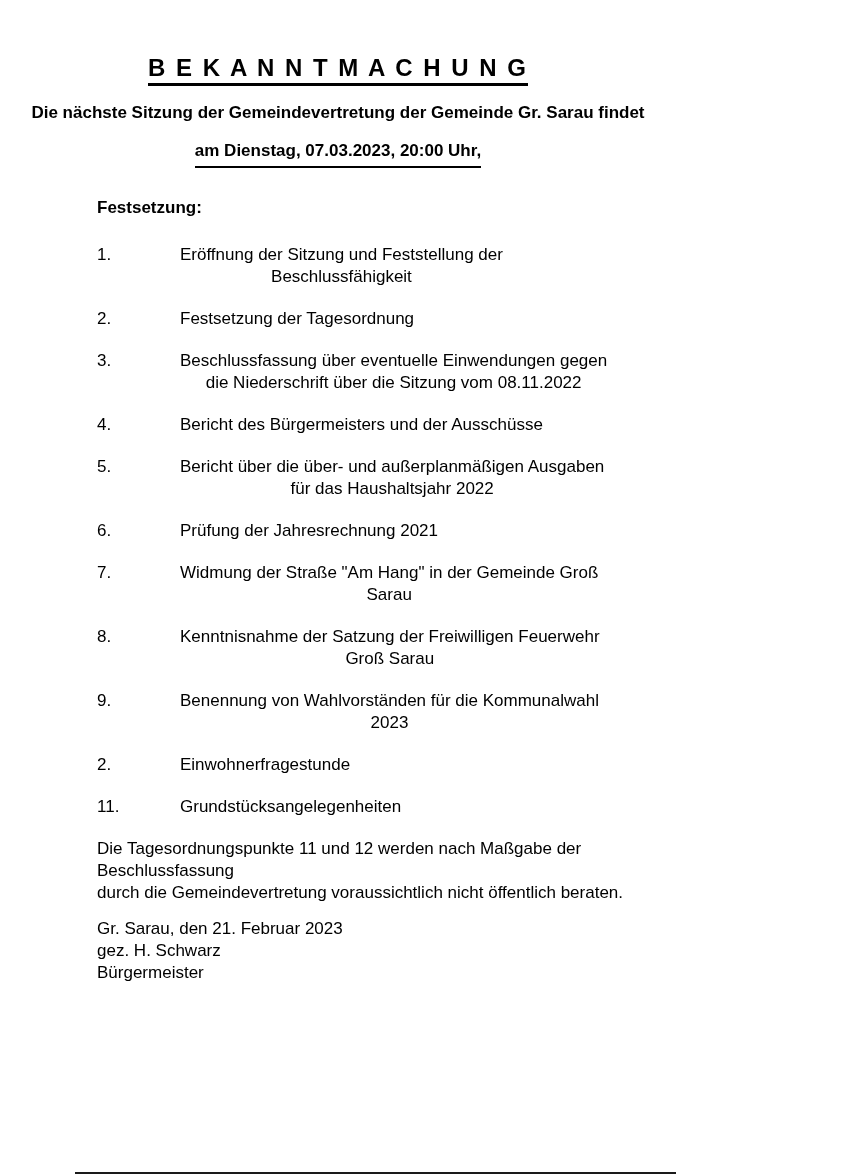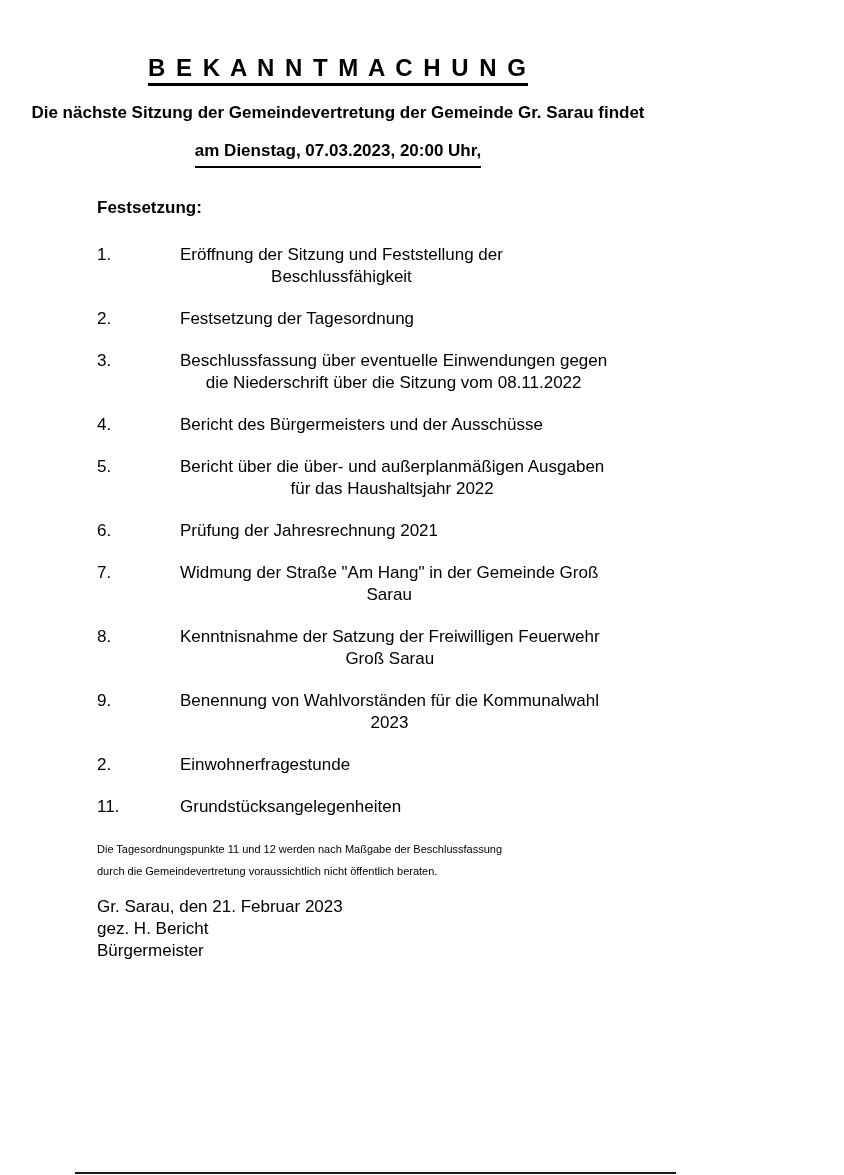--- a/index.html
+++ b/index.html
@@ -62,21 +62,21 @@
     width: 83px;
     flex: 0 0 83px;
   }
   .agenda-text {
     white-space: pre-line;
     max-width: 560px;
     text-align: center;
   }
   .note {
     margin: 0 0 0 97px;
-    font-size: 11px;
+    font-size: 17px;
     line-height: 22px;
     white-space: pre-line;
     max-width: 700px;
   }
   .signature {
     margin: 14px 0 0 97px;
     font-size: 17px;
     line-height: 22px;
   }
   .bottom-rule {
@@ -166,19 +166,19 @@
 
 
 
 </div>
 
   <p class="note">Die Tagesordnungspunkte 11 und 12 werden nach Maßgabe der Beschlussfassung
 durch die Gemeindevertretung voraussichtlich nicht öffentlich beraten.</p>
 
   <div class="signature">
     <div>Gr. Sarau, den 21. Februar 2023</div>
-    <div>gez. H. Bericht</div>
+    <div>gez. H. Schwarz</div>
     <div>Bürgermeister</div>
   </div>
 
   <div class="bottom-rule"></div>
 
 </div>
 
 </body></html>

